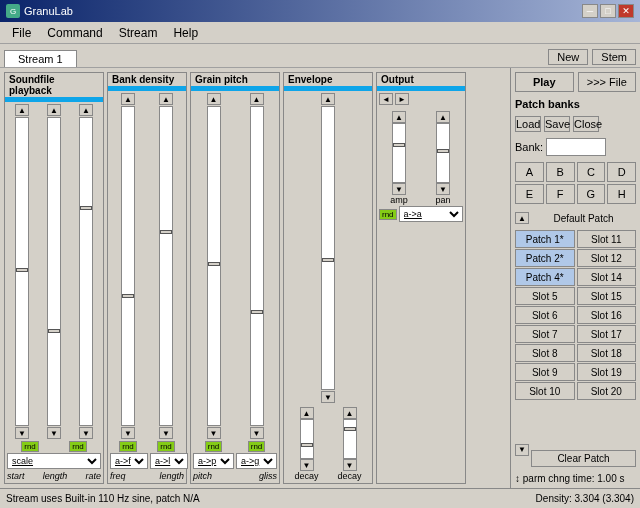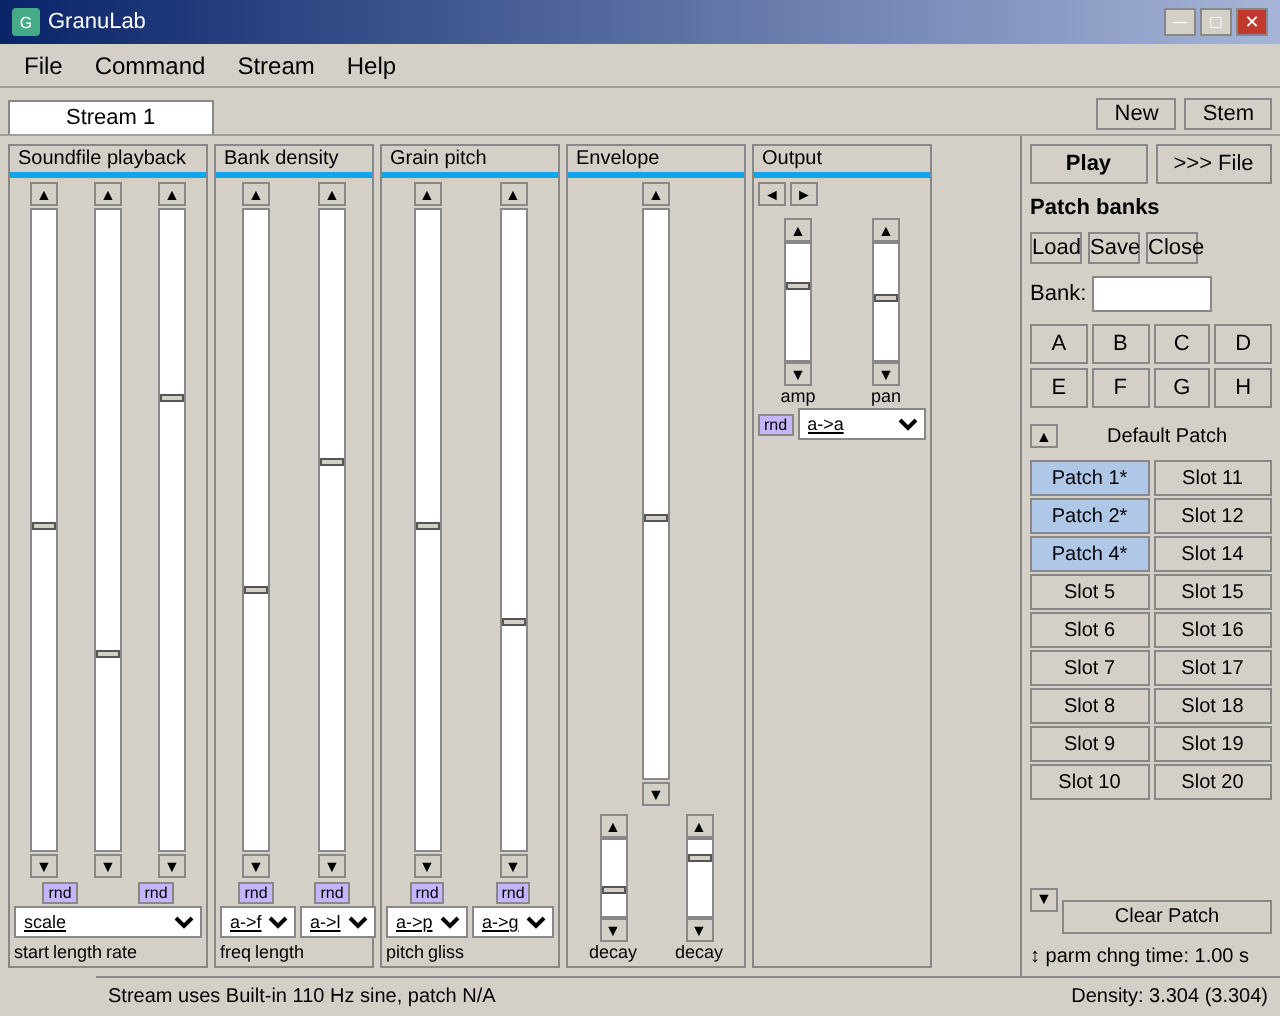--- a/index.html
+++ b/index.html
@@ -62,21 +62,21 @@
       display: flex;
       align-items: flex-end;
       padding: 0 4px;
       gap: 4px;
       border-bottom: 1px solid #a0a0a0;
     }
     .stream-tab {
       background: #d4d0c8;
       border: 1px solid #a0a0a0;
       border-bottom: none;
-      padding: 2px 28px;
+      padding: 2px 13px;
       font-size: 11px;
       cursor: pointer;
     }
     .stream-tab.active {
       background: #fff;
       border-color: #888;
     }
     .stream-tab-actions {
       margin-left: auto;
       display: flex;
@@ -110,24 +110,24 @@
     }
     .panel {
       border: 1px solid #888;
       background: #d4d0c8;
       display: flex;
       flex-direction: column;
       position: relative;
     }
     .panel-title {
       font-size: 10px;
-      font-weight: normal;
+      font-weight: bold;
       padding: 1px 4px;
       background: #d4d0c8;
-      border-bottom: 3px solid #0ea5e9;
+      border-bottom: 5px solid #0ea5e9;
     }
     .panel-inner {
       flex: 1;
       display: flex;
       flex-direction: column;
       padding: 2px;
     }
     .slider-row {
       display: flex;
       gap: 2px;
@@ -151,29 +151,30 @@
     .slider-thumb {
       position: absolute;
       left: 0; right: 0;
       height: 4px;
       background: #d4d0c8;
       border: 1px solid #555;
     }
     .label-row {
       display: flex;
       gap: 2px;
-      justify-content: flex-start;
+      justify-content: space-between;
+      font-style: italic;
     }
     .ctrl-label {
       font-size: 9px;
       text-align: center;
     }
     .rnd-btn {
       font-size: 8px;
-      background: #c4b5fd;
+      background: #84cc16;
       border: 1px solid #888;
       padding: 0 2px;
       cursor: pointer;
     }
     .arrow-btn {
       width: 14px; height: 12px;
       background: #d4d0c8;
       border: 1px solid #888;
       display: flex; align-items: center; justify-content: center;
       font-size: 8px; cursor: pointer;
@@ -298,21 +299,20 @@
     }
     .status-bar {
       height: 20px;
       background: #d4d0c8;
       border-top: 1px solid #888;
       display: flex;
       align-items: center;
       justify-content: space-between;
       padding: 0 6px;
       font-size: 10px;
-      margin-left: 48px;
     }
     .envelope-panel {
       width: 90px;
     }
     .output-panel {
       width: 90px;
     }
     .soundfile-panel {
       width: 100px;
     }

